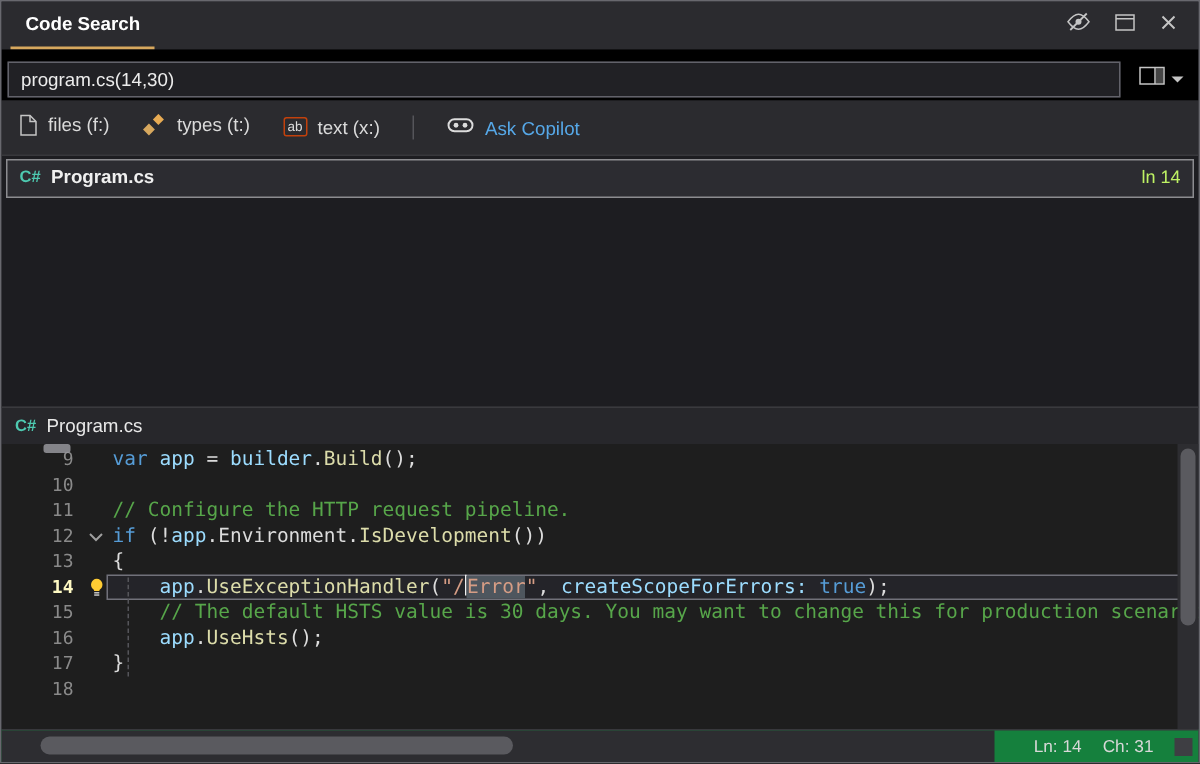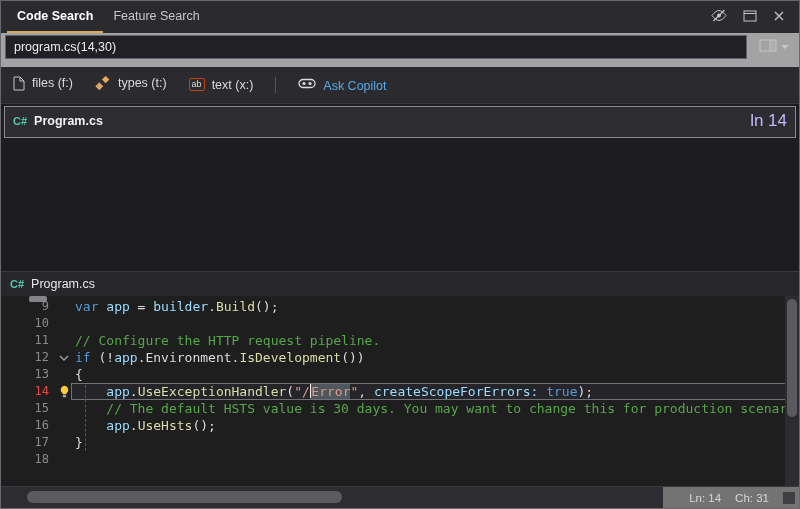--- a/index.html
+++ b/index.html
@@ -7,85 +7,82 @@
        display:flex;flex-direction:column;font-family:"Liberation Sans",sans-serif;color:#DCDCDC;overflow:hidden}
 
   
   .tabbar{height:32px;display:flex;align-items:stretch;background:#2B2B2F;padding:0 6px;flex:none}
   .tab{display:flex;align-items:center;padding:0 10px;font-size:12.5px;color:#C8C8C8;border-bottom:2px solid transparent}
   .tab.active{color:#FFFFFF;font-weight:bold;border-bottom-color:var(--accent)}
   .spacer{flex:1}
   .iconbtn{display:flex;align-items:center;padding:0 8px}
 
   
-  .searchrow{height:30px;display:flex;align-items:flex-start;background:#a3a3a3;padding:2px 4px;gap:6px;flex:none}
+  .searchrow{height:30px;display:flex;align-items:flex-end;background:#000000;padding:2px 4px;gap:6px;flex:none}
   .searchbox{flex:1;height:22px;background:#212125;border:1px solid #62626A;display:flex;align-items:center;
              padding:0 8px;font-size:12.5px;color:#ECECEC}
   .viewbtn{display:flex;align-items:center;gap:4px;padding:0 6px;height:24px}
   .caret-down{width:0;height:0;border-left:4px solid transparent;border-right:4px solid transparent;border-top:4px solid #C5C5C5}
 
   
   .toolbar{height:36px;display:flex;align-items:center;background:#2B2B2F;padding:0 12px;gap:22px;flex:none;border-bottom:1px solid #38383C}
   .fitem{display:flex;align-items:flex-start;gap:7px;font-size:12.5px;color:#DADADA}
   .abico{border:1px solid #c2410c;font-size:9px;line-height:11px;padding:0 2px;color:#DCDCDC;border-radius:2px;}
   .sep{width:1px;height:16px;background:#55555A}
   .copilot{display:flex;align-items:flex-end;gap:7px;font-size:12.5px;color:var(--link)}
 
   
   .results{flex:1;background:#1D1D21;padding:2px 3px;min-height:0}
   .result{border:1px solid #8C8C90;background:#2C2C31;padding:4px 8px 6px}
   .r1{display:flex;align-items:center;gap:7px;font-size:12.5px}
   .csicon{color:var(--cs);font-weight:bold;font-size:11px;flex:none}
   .rname{font-weight:bold;color:#F0F0F0}
-  .rln{margin-left:auto;color:#c4b5fd;font-size:17px}
+  .rln{margin-left:auto;color:#bef264;font-size:12px}
   .r2{color:#9D9D9D;font-size:12px;margin-top:3px}
 
   
   .pheader{height:24px;display:flex;align-items:center;gap:7px;padding:0 9px;background:#27272B;border-top:1px solid #3A3A3E;
            font-size:12.5px;flex:none}
   .ptitle{color:#E8E8E8}
 
   
   .editor{height:190px;position:relative;background:#1E1E1E;overflow:hidden;flex:none;
           font-family:"DejaVu Sans Mono",monospace;font-size:13px}
   .lines{position:absolute;inset:0;padding-top:2px}
   .cl{display:flex;height:17px;line-height:17px;position:relative}
   .cl>*{position:relative}
   .num{width:48px;flex:none;text-align:right;padding-right:4px;color:#8A8A8A;font-size:12px}
-  .num.cur{color:#ef4444;font-weight:normal}
+  .num.cur{color:#fef9c3;font-weight:bold}
   .mg{width:22px;flex:none;display:flex;align-items:center;justify-content:center}
   .lt{flex:1;white-space:pre;overflow:hidden;color:var(--plain)}
   .cl.current::before{content:"";position:absolute;left:70px;right:0;top:0;bottom:0;border:1px solid #71717A;background:#242429}
   .tk-k{color:var(--kw)} .tk-v{color:var(--varc)} .tk-f{color:var(--fn)}
   .tk-p{color:var(--plain)} .tk-c{color:var(--cmt)} .tk-s{color:var(--strc)}
   .tk-sel{background:var(--selbg)}
   .caret{display:inline-block;width:1.5px;height:14px;background:#F0F0F0;vertical-align:-2px}
   .guide{position:absolute;left:84px;top:89px;height:66px;border-left:1px dashed #55555A}
   .chip{position:absolute;left:28px;top:0;width:18px;height:6px;background:#97979C;border-radius:2px;opacity:.85}
   .vscroll{position:absolute;top:0;right:0;bottom:0;width:14px;background:#2D2D31}
   .vthumb{position:absolute;left:2px;top:3px;width:10px;height:118px;background:#5A5A5F;border-radius:5px}
 
   
-  .statusbar{height:21px;flex:none;display:flex;align-items:center;background:#737373;border-top:1px solid #38383C;
+  .statusbar{height:21px;flex:none;display:flex;align-items:center;background:#15803d;border-top:1px solid #38383C;
              padding-right:4px;gap:14px;font-size:11.5px;color:#D8D8D8}
   .hscroll{flex:1;align-self:stretch;position:relative;background:#2D2D31;margin-right:12px}
   .hthumb{position:absolute;left:26px;top:4px;height:12px;width:315px;background:#5A5A5F;border-radius:6px}
   .corner{width:12px;height:12px;background:#3E3E43;flex:none}
 </style>
 </head>
 <body style="--accent: #D7A85E; --kw: #569CD6; --varc: #9CDCFE; --fn: #DCDCAA; --plain: #DCDCDC; --cmt: #57A64A; --strc: #D69D85; --selbg: #4E565E; --cs: #4EC9B0; --link: #56A8E8;">
 
 <div class="win">
 
   <div class="tabbar">
     <div class="tab active">
       <span>Code Search</span>
-    </div>
-    <div class="tab">
-      <span>Feature Search</span>
     </div>
     <div class="spacer"></div>
     <div class="iconbtn">
       <span>
         <svg width="16" height="13" viewBox="0 0 16 13">
             <path d="M1 6.5C3.5 3.2 6 1.5 8 1.5s4.5 1.7 7 5c-2.5 3.3-5 5-7 5s-4.5-1.7-7-5z" fill="none" stroke="#C5C5C5"></path>
             <circle cx="8" cy="6.5" r="2" fill="#C5C5C5"></circle>
             <line x1="2.5" y1="12" x2="13.5" y2="1" stroke="#C5C5C5" stroke-width="1.2"></line>
           </svg>
       </span>

